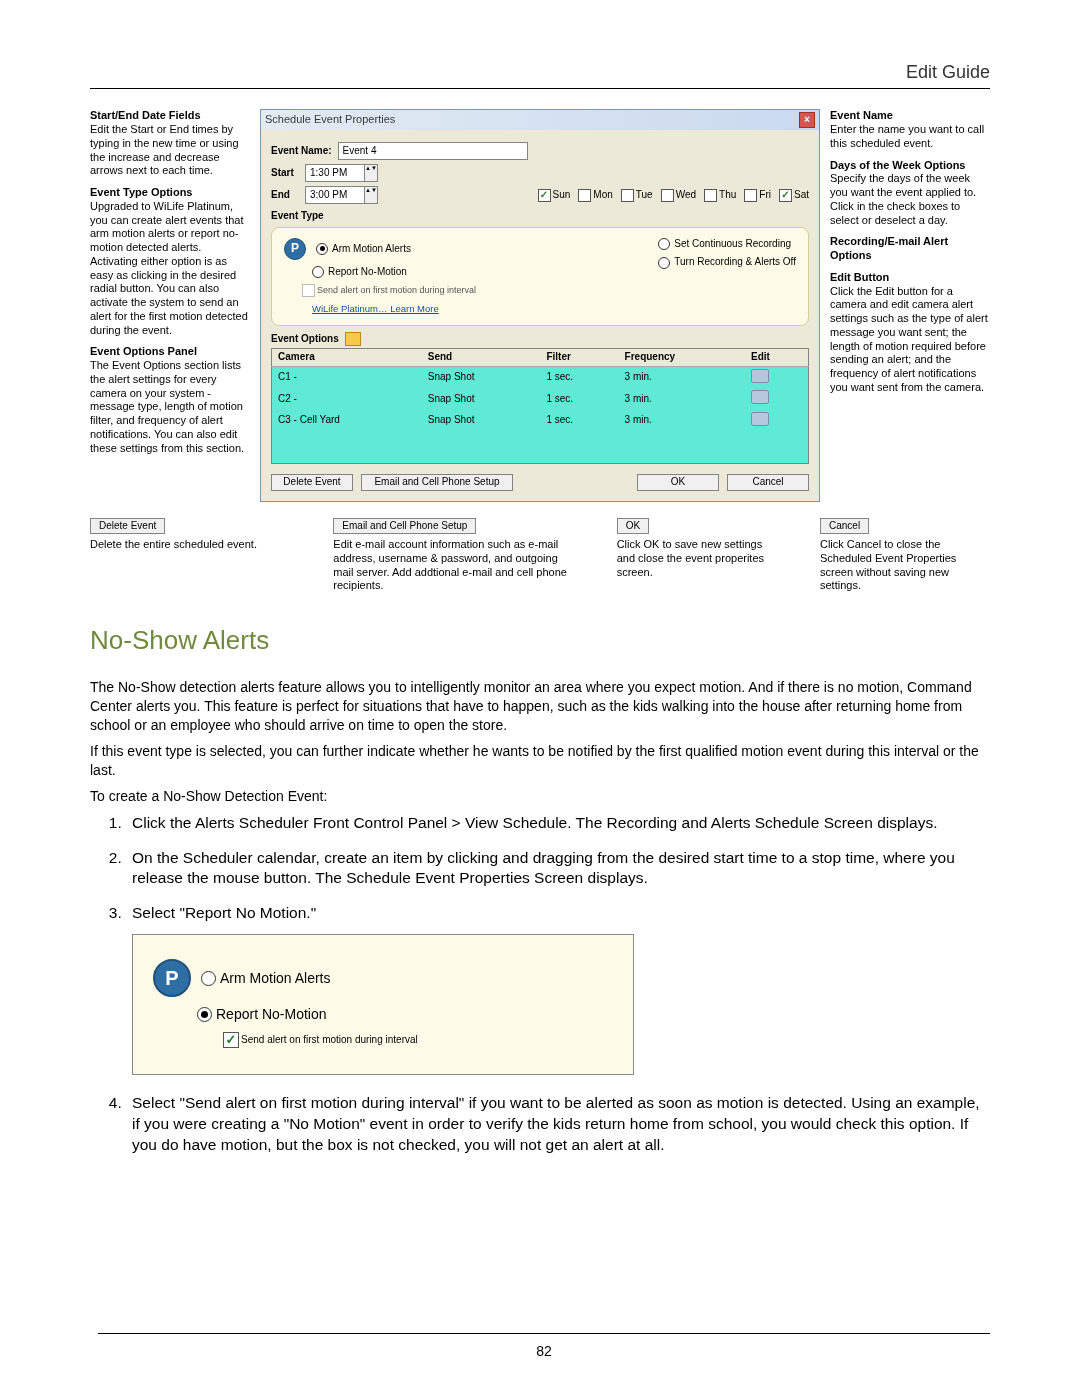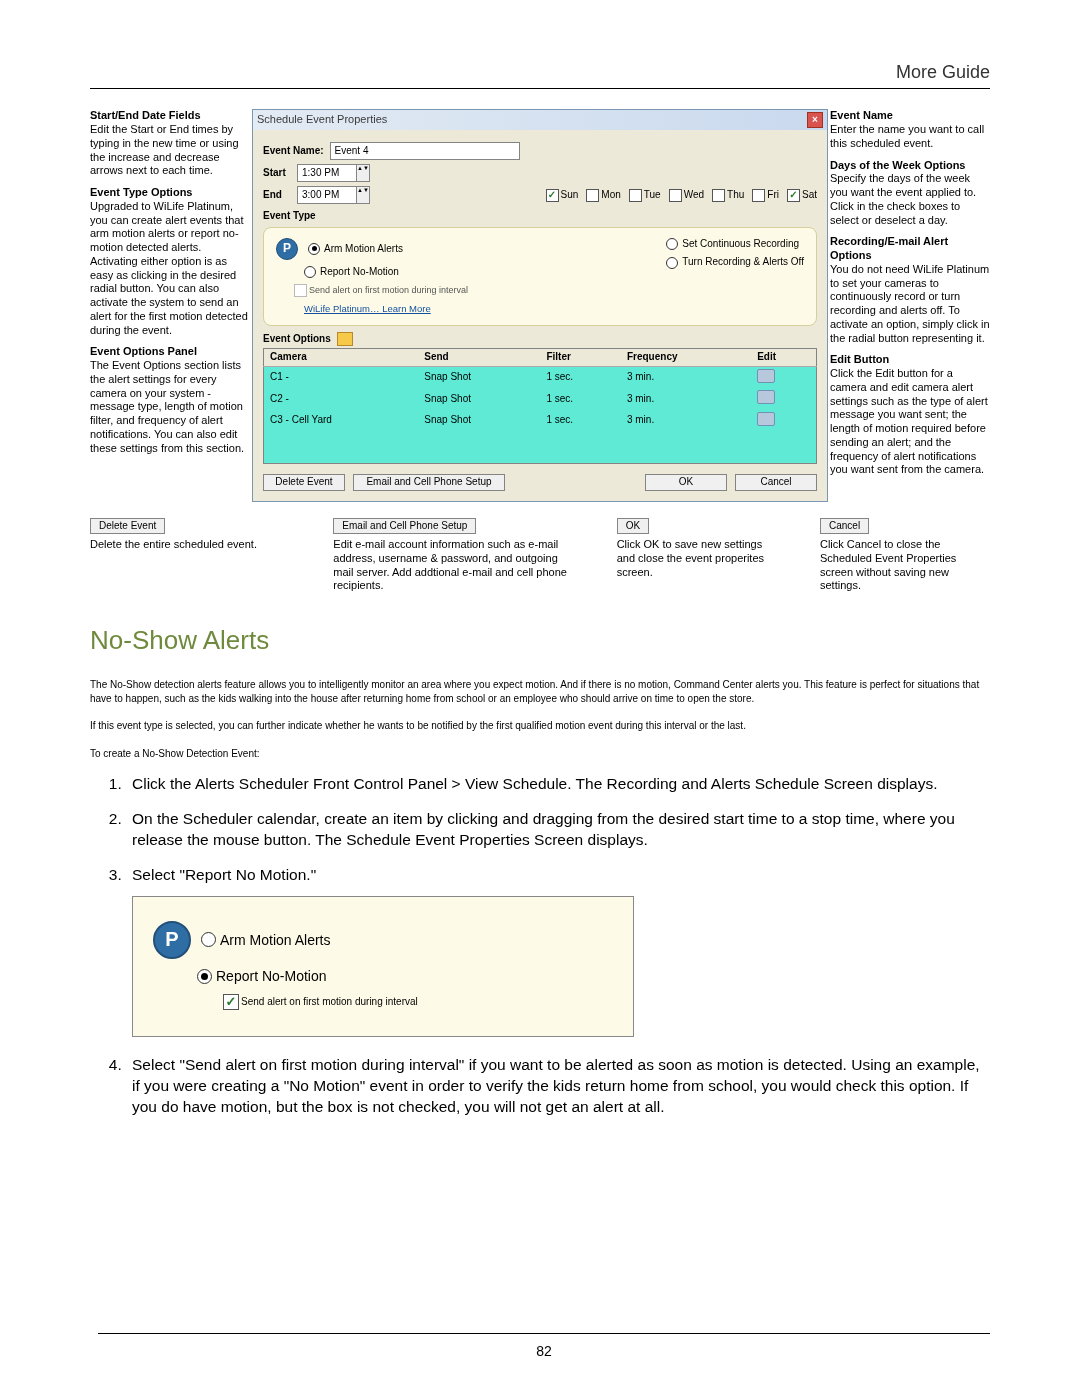--- a/index.html
+++ b/index.html
@@ -21,21 +21,21 @@
   .hdr {
     text-align: right;
     font-size: 18px;
     color: #333;
     padding-bottom: 4px;
     border-bottom: 1px solid #000;
     margin-bottom: 20px;
   }
   .three-col {
     display: flex;
-    gap: 2px;
+    gap: 10px;
     font-size: 11px;
     line-height: 1.25;
   }
   .sidecol { width: 160px; flex: 0 0 160px; }
   .sidecol .blk { margin-bottom: 8px; }
   .sidecol .blk b { display:block; }
   .midcol { flex: 1 1 auto; }
 
   
   .dialog {
@@ -106,21 +106,21 @@
   }
   .callouts .c { flex:1; }
   .fakebtn {border:1px solid #848484;background:#f0f0f0;font-size:10px;padding:1px 8px;display:inline-block;margin-bottom:4px;}
 
   h2.noshow {
     font-size: 26px;
     color: #6f8a3c;
     font-weight: normal;
     margin: 30px 0 20px 0;
   }
-  .bodytxt { font-size: 10px; line-height: 1.35; margin: 14px 0; }
+  .bodytxt { font-size: 14px; line-height: 1.35; margin: 7px 0; }
   ol.steps { margin: 6px 0 10px 36px; padding:0; }
   ol.steps li { margin-bottom: 14px; font-size:15.5px; line-height:1.35; padding-left:6px;}
 
   
   .inset {
     border:1px solid #888;background:#fdfbe7;width:460px;margin:10px 0 18px 0;
     padding:16px 20px 18px 20px;font-size:14px;
   }
   .inset .row2{display:flex;align-items:center;gap:10px;margin:8px 0;}
   .p-badge-lg{
@@ -134,21 +134,21 @@
   .pfoot {
     position:absolute;bottom:36px;left:8px;right:0;text-align:center;font-size:14px;
   }
   .pfoot .line{border-top:1px solid #000;margin:0 90px 8px 90px;}
 </style>
 </head>
 <body>
 
 <div class="page">
 
-  <div class="hdr">More Guide</div>
+  <div class="hdr">Edit Guide</div>
 
   <div class="three-col">
 
     <div class="sidecol">
       <div class="blk"><b>Start/End Date Fields</b><span>Edit the Start or End times by typing in the new time or using the increase and decrease arrows next to each time.</span></div>
       <div class="blk"><b>Event Type Options</b><span>Upgraded to WiLife Platinum, you can create alert events that arm motion alerts or report no-motion detected alerts. Activating either option is as easy as clicking in the desired radial button. You can also activate the system to send an alert for the first motion detected during the event.</span></div>
       <div class="blk"><b>Event Options Panel</b><span>The Event Options section lists the alert settings for every camera on your system - message type, length of motion filter, and frequency of alert notifications. You can also edit these settings from this section.</span></div>
     </div>
 
     <div class="midcol">
@@ -293,21 +293,21 @@
               <span class="wbtn">Cancel</span>
             </span>
           </div>
         </div>
       </div>
     </div>
 
     <div class="sidecol">
       <div class="blk"><b>Event Name</b><span>Enter the name you want to call this scheduled event.</span></div>
       <div class="blk"><b>Days of the Week Options</b><span>Specify the days of the week you want the event applied to. Click in the check boxes to select or deselect a day.</span></div>
-      <div class="blk"><b>Recording/E-mail Alert Options</b><span>You do not need WiLife Platinum to set your cameras to continuously record or turn recording and alerts off. To activate an option, simply click in the radial button representing it.</span></div>
+      <div class="blk"><b>Recording/E-mail Alert Options</b></div>
       <div class="blk"><b>Edit Button</b><span>Click the Edit button for a camera and edit camera alert settings such as the type of alert message you want sent; the length of motion required before sending an alert; and the frequency of alert notifications you want sent from the camera.</span></div>
     </div>
   </div>
 
   <div class="callouts">
     <div class="c" style="flex:0 0 200px;">
       <span class="fakebtn">Delete Event</span><br>
       <span>Delete the entire scheduled event.</span>
     </div>
     <div class="c" style="flex:0 0 240px;">

